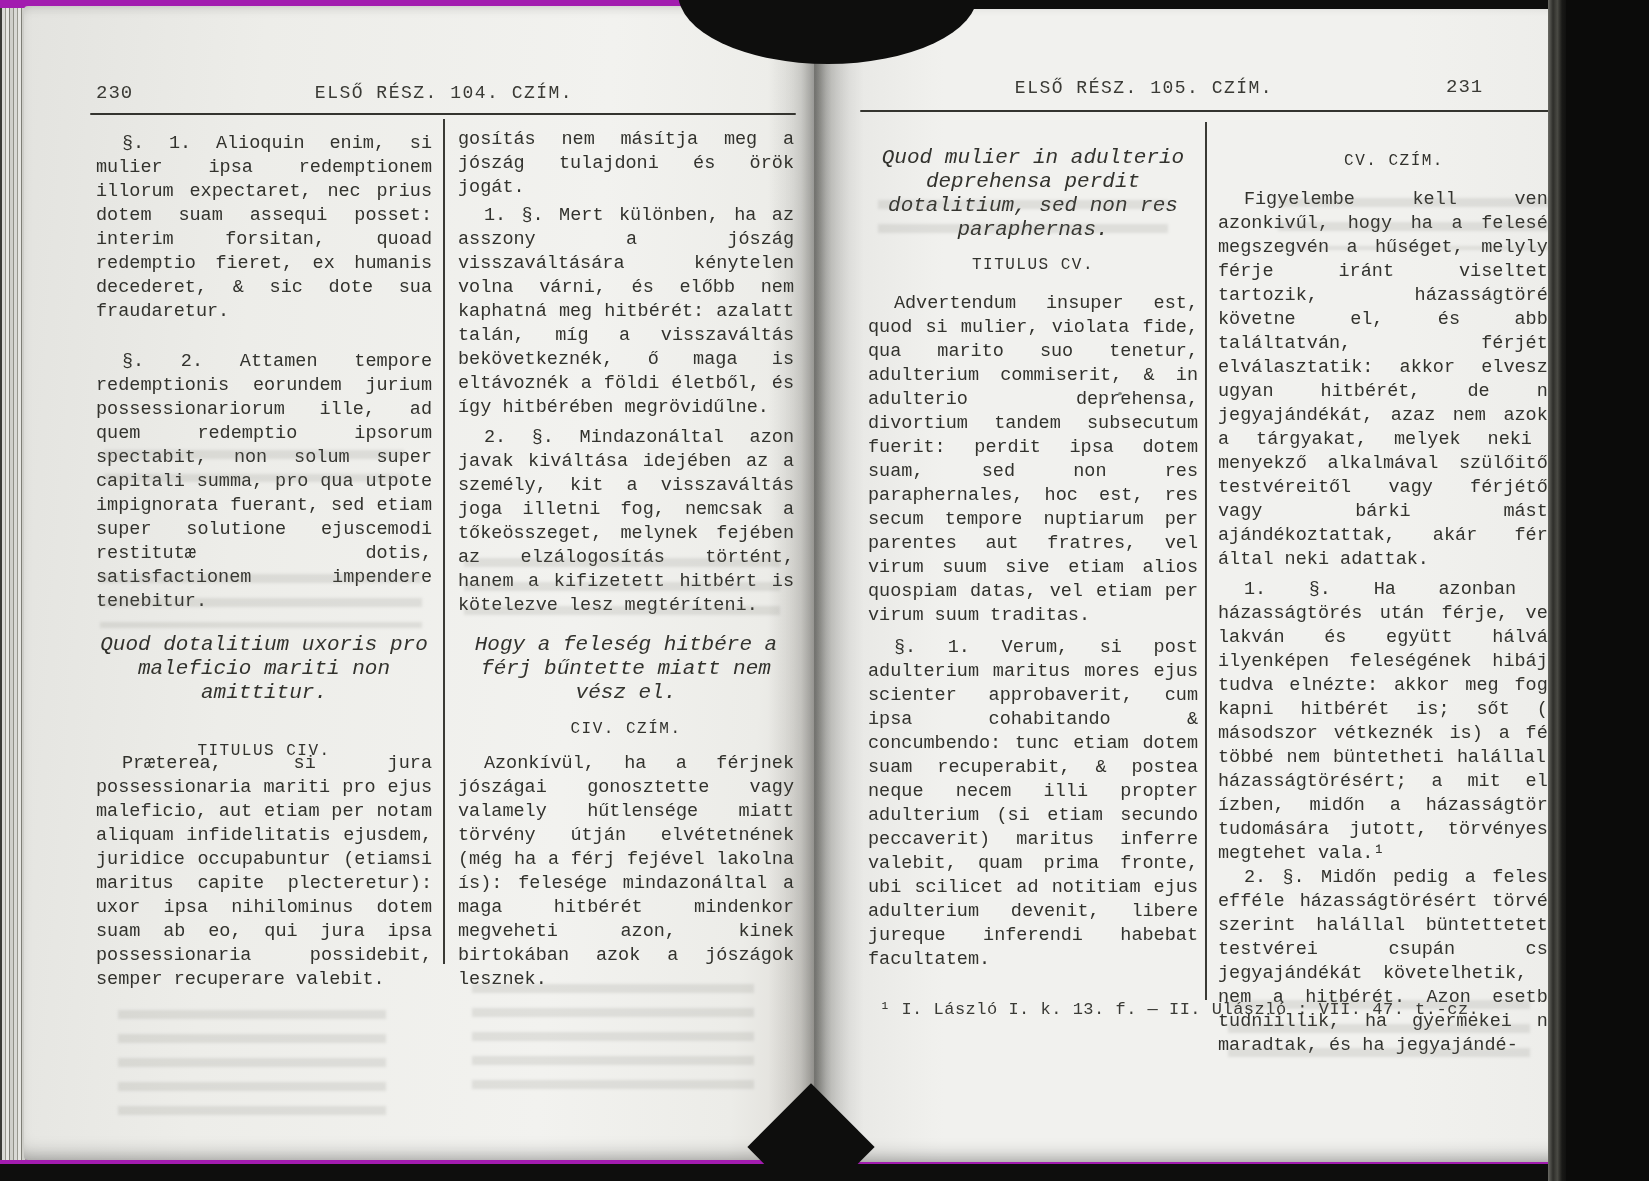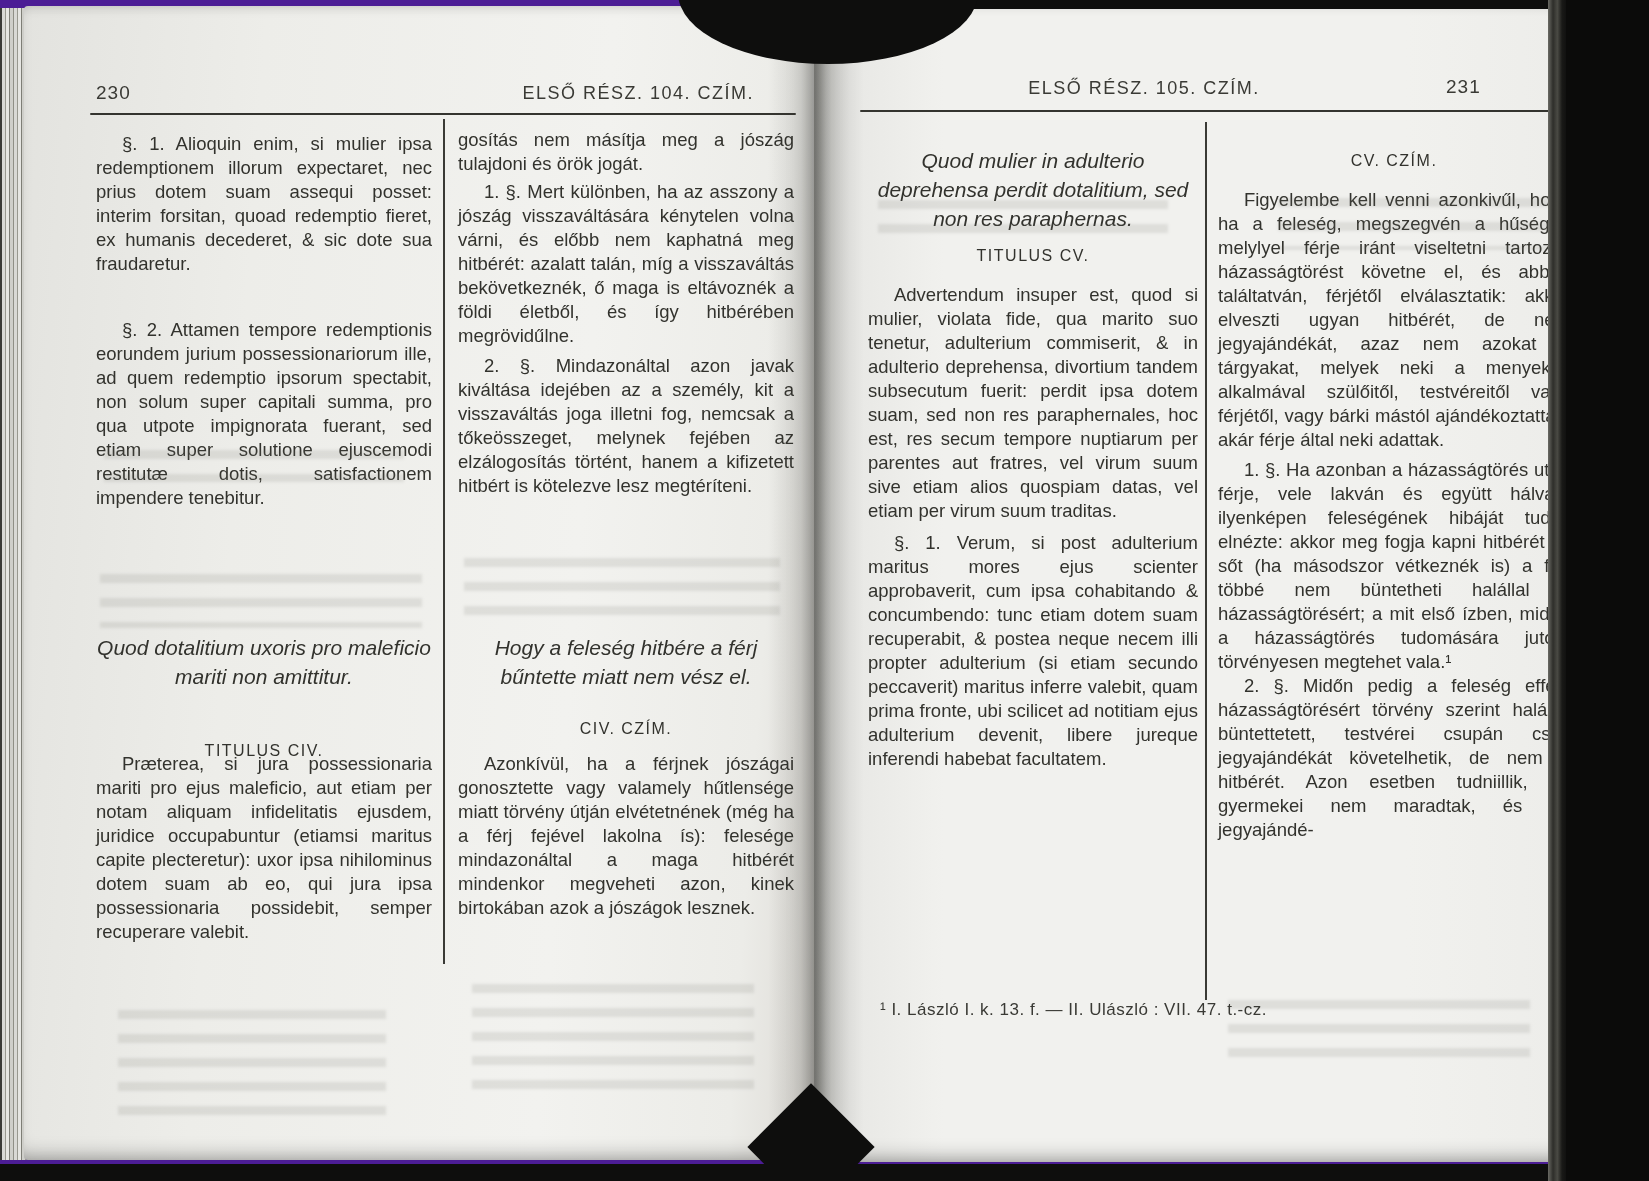--- a/index.html
+++ b/index.html
@@ -1,17 +1,17 @@
 <!DOCTYPE html>
 <html lang="hu"><head>
 <meta charset="utf-8">
 <style>
   html,body{margin:0;padding:0;background:#0b0b0a;}
-  .photo{position:relative;width:1566px;height:1181px;background:#4c1d95;overflow:hidden;
-         font-family:Liberation Sans, sans-serif;color:#32322d;}
+  .photo{position:relative;width:1566px;height:1181px;background:#a21caf;overflow:hidden;
+         font-family:Liberation Mono, monospace;color:#32322d;}
 
   
   .edges-left{position:absolute;left:0;top:8px;width:24px;height:1152px;
     background:repeating-linear-gradient(90deg,#d9d9d5 0 3px,#98988f 3px 4px,#e6e6e2 4px 7px,#7e7e76 7px 8px,#cfcfca 8px 11px,#8f8f86 11px 12px);
     border-left:2px solid #3a3a36;}
   
   .edges-right{position:absolute;right:0;top:0;width:18px;height:100%;
     background:linear-gradient(90deg,#6a6a64 0,#2e2e2a 28%,#4a4a44 52%,#191917 78%,#111110 100%);}
 
   
@@ -34,46 +34,46 @@
   .spine-notch{position:absolute;left:766px;top:1102px;width:90px;height:90px;background:#0e0e0d;transform:rotate(45deg);}
 
   
   .pagenum{position:absolute;font-size:19px;letter-spacing:1px;color:#3a3a35;}
   .running-header{position:absolute;font-size:18px;letter-spacing:1.5px;text-align:center;color:#3a3a35;white-space:nowrap;}
   .rule{position:absolute;height:2px;background:#34342f;border-radius:2px;}
   .divider{position:absolute;width:2px;background:#3a3a35;}
   .col{position:absolute;}
   .para{margin:0;font-size:18.5px;line-height:24px;text-align:justify;text-indent:1.4em;}
   .para.noindent{text-indent:0;}
-  .sect-heading{margin:0;font-style:italic;font-weight:normal;font-size:21px;line-height:29px;text-align:center;}
+  .sect-heading{margin:0;font-style:italic;font-weight:normal;font-size:21px;line-height:24px;text-align:center;}
   .titulus{font-size:16px;letter-spacing:1.5px;text-align:center;}
   .abs{position:absolute;left:0;right:0;}
   .footnote{position:absolute;font-size:17px;letter-spacing:.5px;color:#3a3a35;white-space:nowrap;}
 
   
   .ghost{position:absolute;left:0;right:0;pointer-events:none;opacity:.5;filter:blur(1.6px);
     background:repeating-linear-gradient(180deg,rgba(112,112,104,.30) 0 9px,rgba(0,0,0,0) 9px 24px);}
   .speck{position:absolute;width:4px;height:3px;background:#6b6b64;border-radius:50%;opacity:.8;}
 </style>
 </head>
 <body>
 
 <div class="photo">
 
   <div class="edges-left"></div>
 
   <div class="page page-left">
     <div class="pagenum" style="left:72px;top:76px;">230</div>
-    <div class="running-header" style="left:110px;width:620px;top:77px;text-align:right;">ELSŐ RÉSZ. 104. CZÍM.</div>
+    <div class="running-header" style="left:110px;width:620px;top:77px;">ELSŐ RÉSZ. 104. CZÍM.</div>
     <div class="rule" style="left:66px;top:107px;width:706px;"></div>
     <div class="divider" style="left:419px;top:113px;height:845px;"></div>
 
     <div class="col" style="left:72px;top:122px;width:336px;height:1000px;">
       <p class="para" style="margin-top:4px;">§. 1. Alioquin enim, si mulier ipsa redemptionem illorum expectaret, nec prius dotem suam assequi posset: interim forsitan, quoad redemptio fieret, ex humanis decederet, &amp; sic dote sua fraudaretur.</p>
-      <p class="para" style="margin-top:42px;">§. 2. Attamen tempore redemptionis eorundem jurium possessionariorum ille, ad quem redemptio ipsorum spectabit, non solum super capitali summa, pro qua utpote impignorata fuerant, sed etiam super solutione ejuscemodi restitutæ dotis, satisfactionem impendere tenebitur.</p>
+      <p class="para" style="margin-top:26px;">§. 2. Attamen tempore redemptionis eorundem jurium possessionariorum ille, ad quem redemptio ipsorum spectabit, non solum super capitali summa, pro qua utpote impignorata fuerant, sed etiam super solutione ejuscemodi restitutæ dotis, satisfactionem impendere tenebitur.</p>
       <div class="ghost" style="top:322px;height:32px;left:8px;right:28px;"></div>
       <div class="ghost" style="top:446px;height:54px;left:4px;right:10px;"></div>
       <h3 class="sect-heading abs" style="top:505px;">Quod dotalitium uxoris pro maleficio mariti non amittitur.</h3>
       <div class="titulus abs" style="top:584px;margin-top:30px;">TITULUS CIV.</div>
       <p class="para abs" style="top:624px;">Præterea, si jura possessionaria mariti pro ejus maleficio, aut etiam per notam aliquam infidelitatis ejusdem, juridice occupabuntur (etiamsi maritus capite plecteretur): uxor ipsa nihilominus dotem suam ab eo, qui jura ipsa possessionaria possidebit, semper recuperare valebit.</p>
       <div class="ghost" style="top:882px;height:112px;left:22px;right:46px;"></div>
     </div>
 
     <div class="col" style="left:434px;top:122px;width:336px;height:1000px;">
       <p class="para noindent">gosítás nem másítja meg a jószág tulajdoni és örök jogát.</p>

